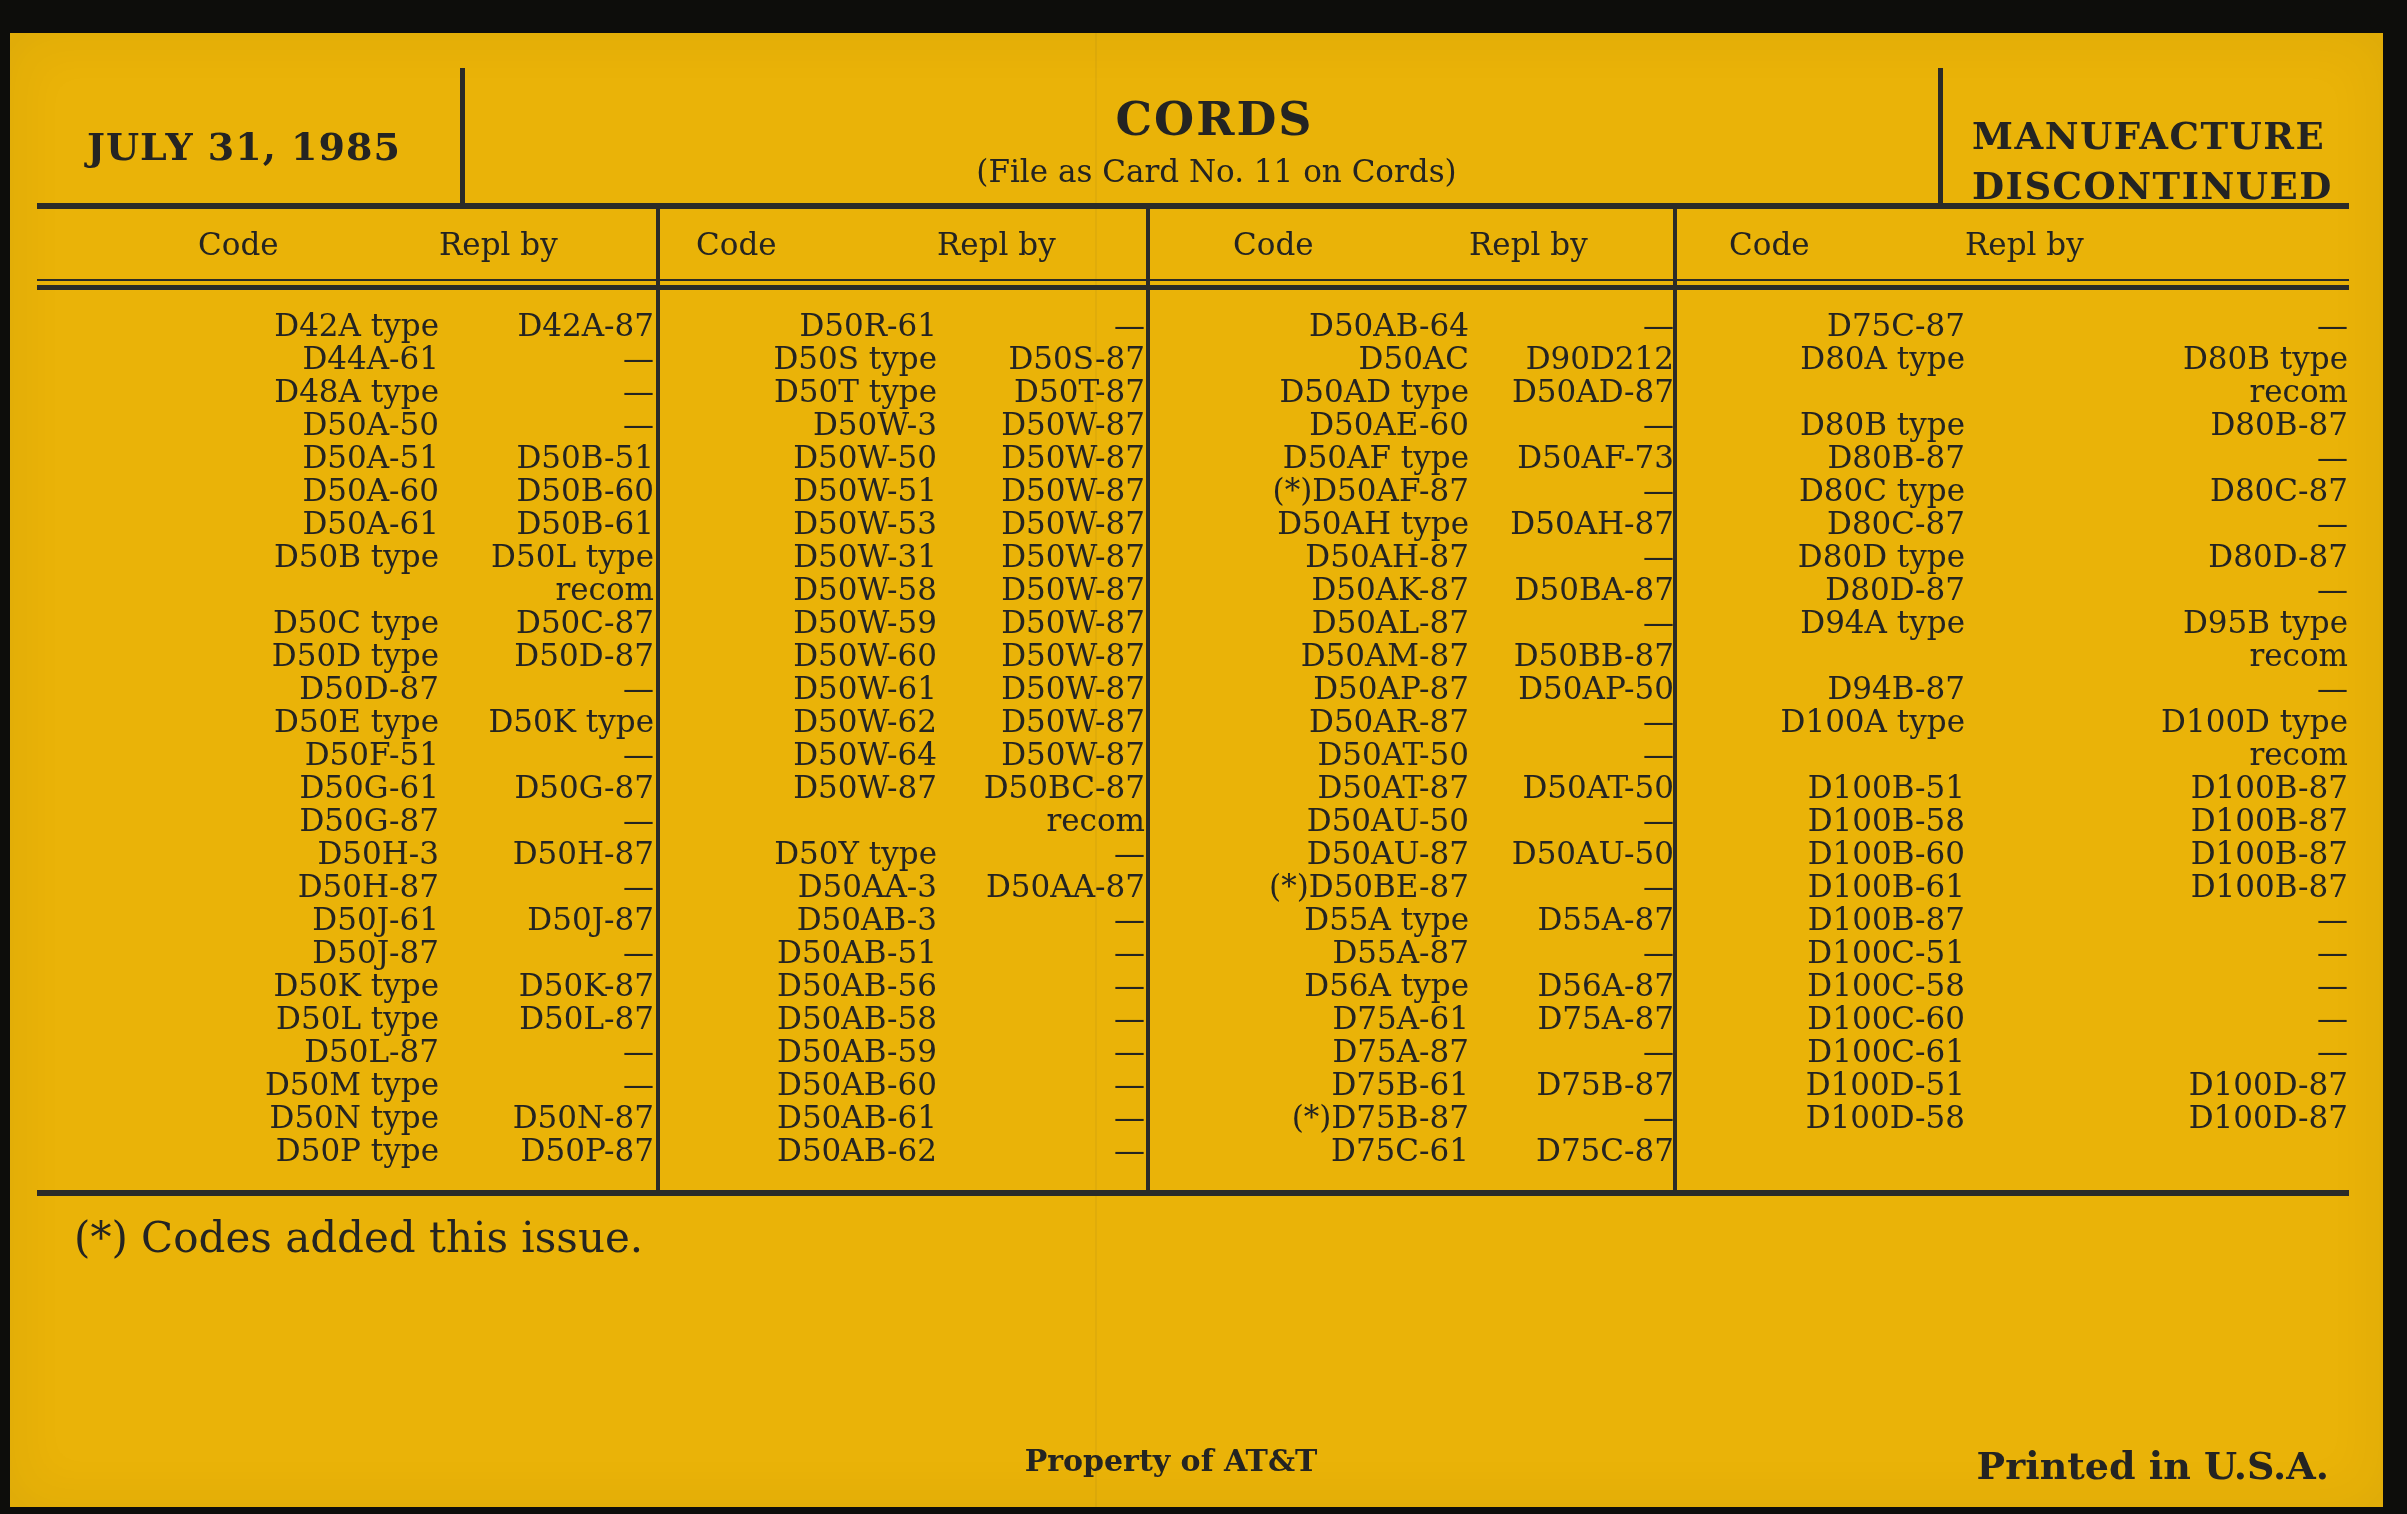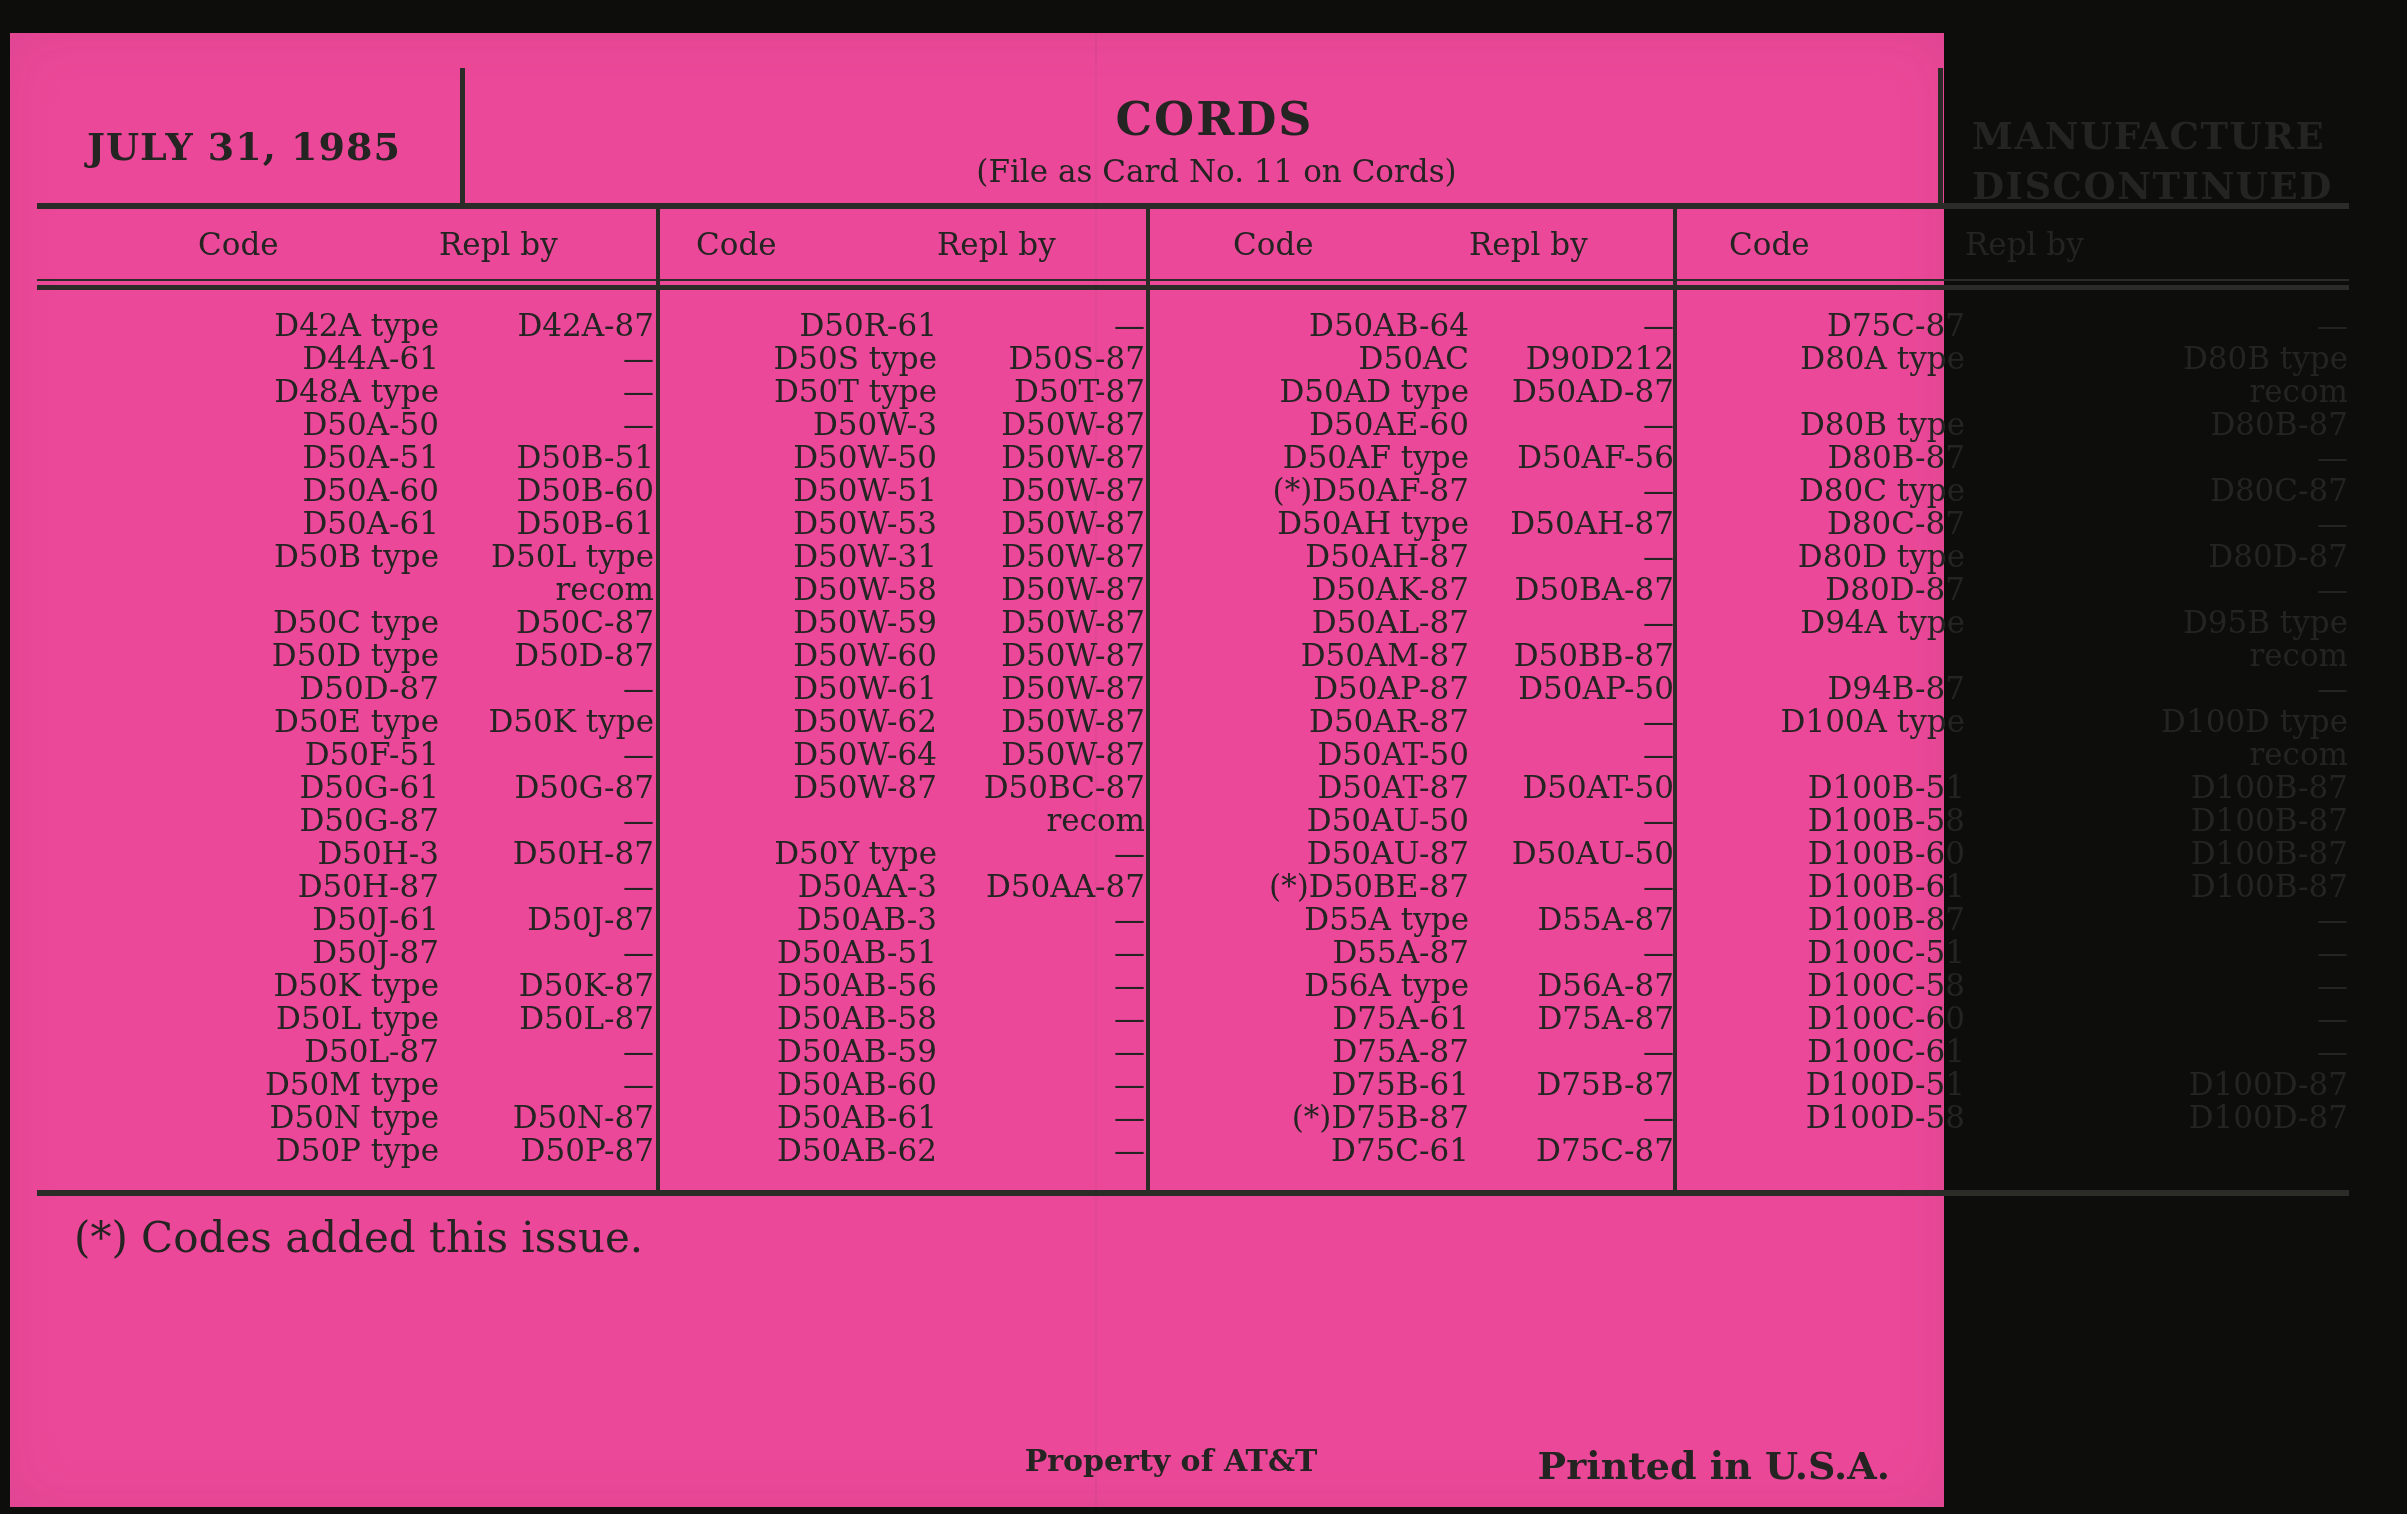--- a/index.html
+++ b/index.html
@@ -2,22 +2,22 @@
 <html><head>
 <meta charset="utf-8">
 <style>
   html,body { margin:0; padding:0; }
   body {
     width:2408px; height:1515px; overflow:hidden; position:relative;
     background:#0d0d0b;
     font-family:"DejaVu Serif","Liberation Serif",serif;
   }
   .card {
-    position:absolute; left:10px; top:33px; width:1934px; height:1474px;
-    background:#ec4899; color:#242422;
+    position:absolute; left:10px; top:33px; width:2373px; height:1474px;
+    background:#eab308; color:#242422;
     box-shadow: inset 0 0 59px rgba(40,40,30,0.07);
     text-decoration: underline;
   }
   .crease {
     position:absolute; left:1085px; top:0; width:2px; height:100%;
     background:rgba(60,60,50,0.06);
   }
   
   .date {
     position:absolute; left:77px; top:95px;
@@ -331,21 +331,21 @@
         <div class="row">
     <div class="code">D50AD type</div>
     <div class="repl">D50AD-87</div>
   </div>
         <div class="row">
     <div class="code">D50AE-60</div>
     <div class="repl">—</div>
   </div>
         <div class="row">
     <div class="code">D50AF type</div>
-    <div class="repl">D50AF-56</div>
+    <div class="repl">D50AF-73</div>
   </div>
         <div class="row">
     <div class="code hang">(*)D50AF-87</div>
     <div class="repl">—</div>
   </div>
         <div class="row">
     <div class="code">D50AH type</div>
     <div class="repl">D50AH-87</div>
   </div>
         <div class="row">

